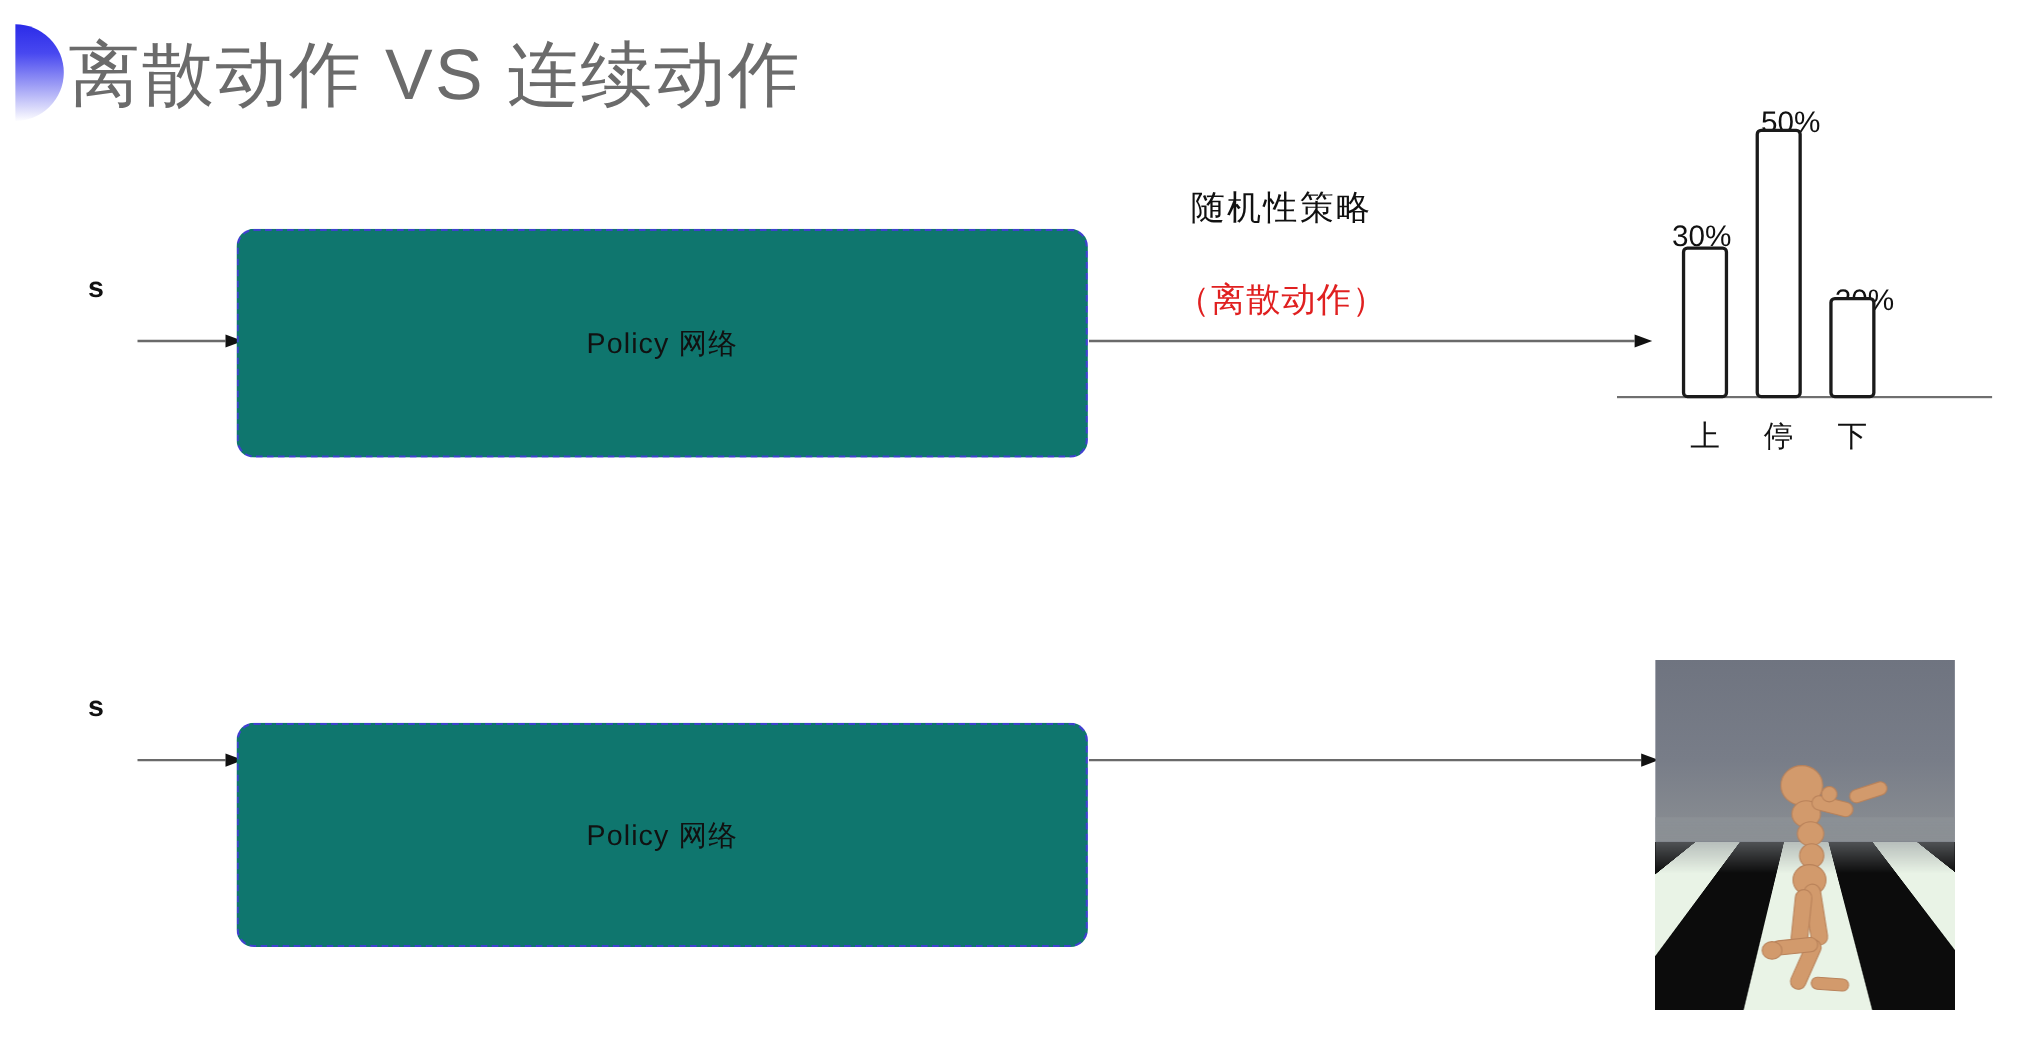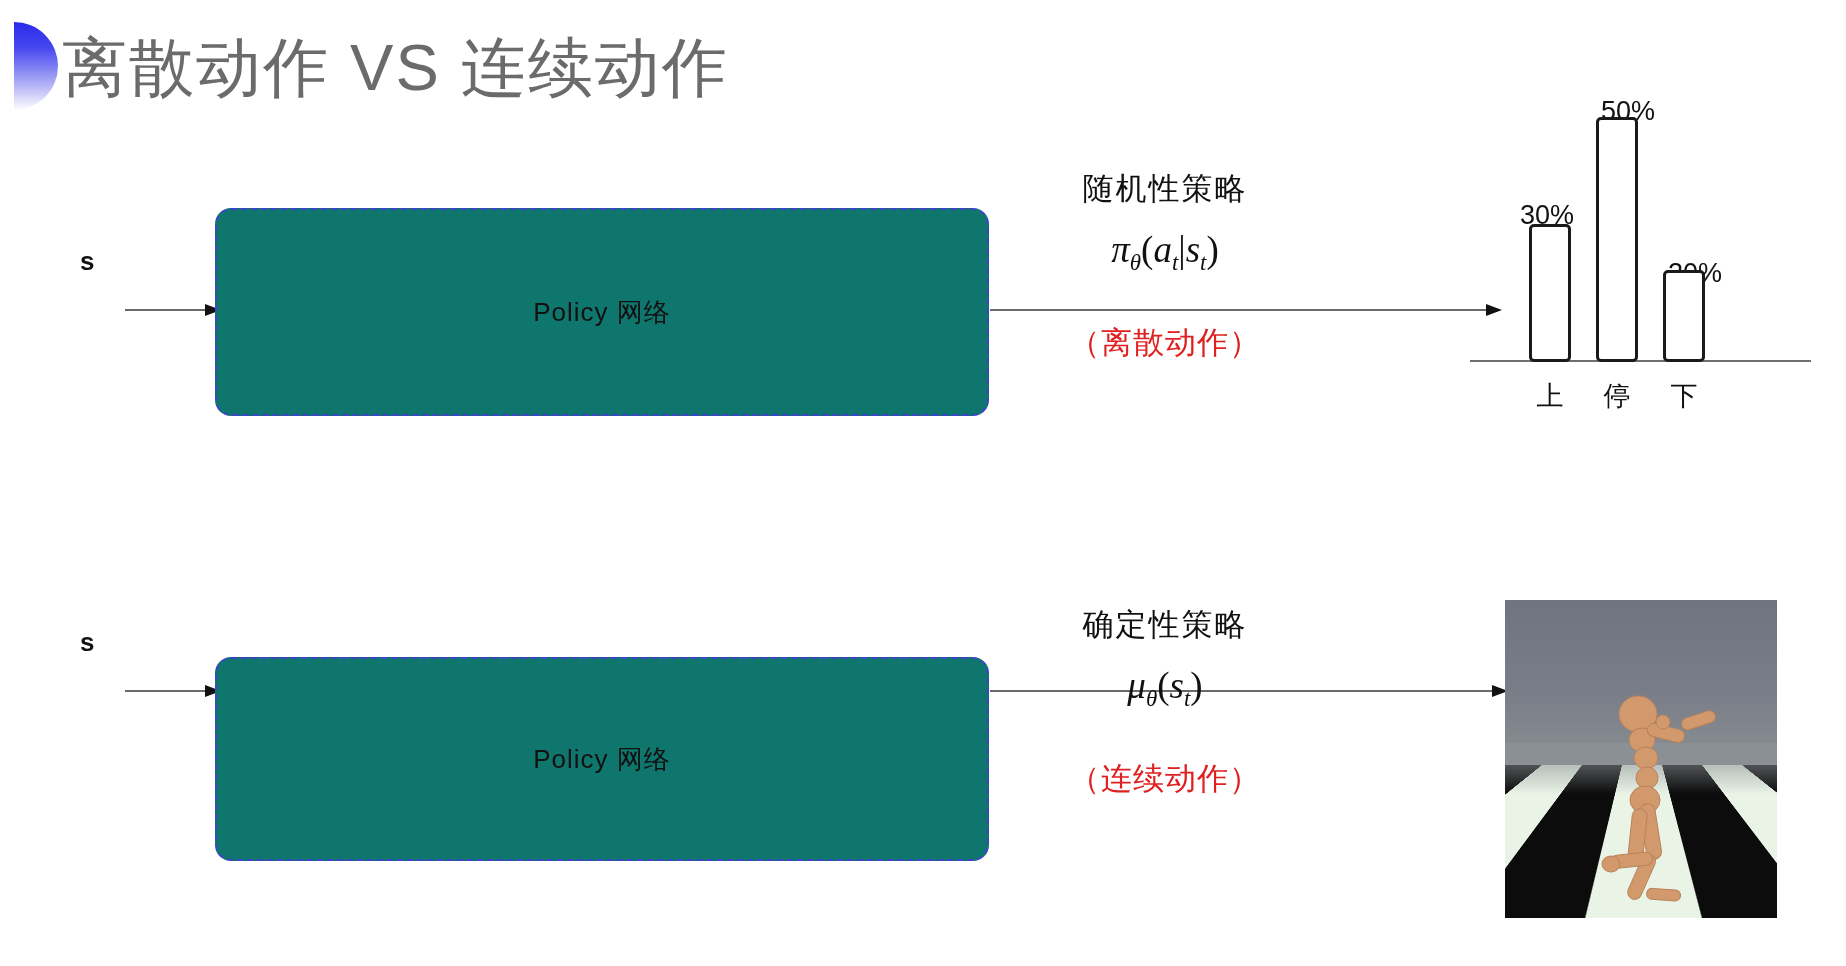--- a/index.html
+++ b/index.html
@@ -193,23 +193,20 @@
 
   <div class="arrow" style="left:990px; top:303px; width:512px;">
     <svg width="512" height="14" viewBox="0 0 512 14">
       <line x1="0" y1="7" x2="496" y2="7" stroke="#6a6a6a" stroke-width="2.2"></line>
       <polygon points="496,1 512,7 496,13" fill="#111111"></polygon>
     </svg>
   </div>
 
   <div class="annot" style="left:1000px; top:172px;">
     <div class="annot-title">随机性策略</div>
-    <div class="annot-formula">
-      <span>π</span><span class="sub">θ</span><span class="up">(</span><span>a</span><span class="sub">t</span><span class="up">|</span><span>s</span><span class="sub">t</span><span class="up">)</span>
-    </div>
     <div class="annot-note">（离散动作）</div>
   </div>
 
   <div class="barchart">
 
     <div class="bar-axis"></div>
 
     <div class="bar-value" style="left:24px; top:104px;">30%</div>
     <div class="bar" style="left:59px; height:138px;"></div>
     <div class="bar-cat" style="left:50px;">上</div>
@@ -236,27 +233,20 @@
     <span class="policy-box-label">Policy 网络</span>
   </div>
 
   <div class="arrow" style="left:990px; top:684px; width:518px;">
     <svg width="518" height="14" viewBox="0 0 518 14">
       <line x1="0" y1="7" x2="502" y2="7" stroke="#6a6a6a" stroke-width="2.2"></line>
       <polygon points="502,1 518,7 502,13" fill="#111111"></polygon>
     </svg>
   </div>
 
-  <div class="annot" style="left:1000px; top:608px;">
-    <div class="annot-title">确定性策略</div>
-    <div class="annot-formula">
-      <span>μ</span><span class="sub">θ</span><span class="up">(</span><span>s</span><span class="sub">t</span><span class="up">)</span>
-    </div>
-    <div class="annot-note">（连续动作）</div>
-  </div>
 
   <div class="humanoid">
     <div class="hm-sky"></div>
     <div class="hm-floor"></div>
     <div class="hm-haze"></div>
     <svg class="hm-figure" viewBox="0 0 272 318">
       <defs>
         <linearGradient id="limb" x1="0" y1="0" x2="1" y2="1">
           <stop offset="0%" stop-color="#e0a87a"></stop>
           <stop offset="100%" stop-color="#b9norm"></stop>

